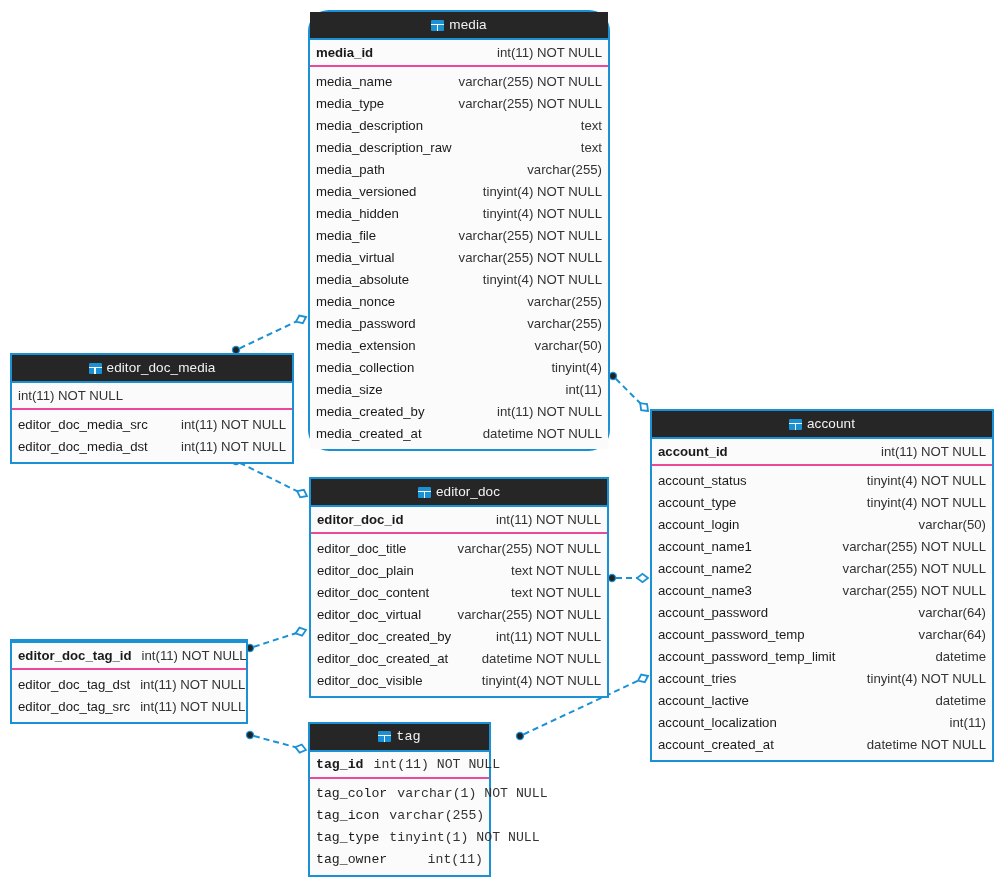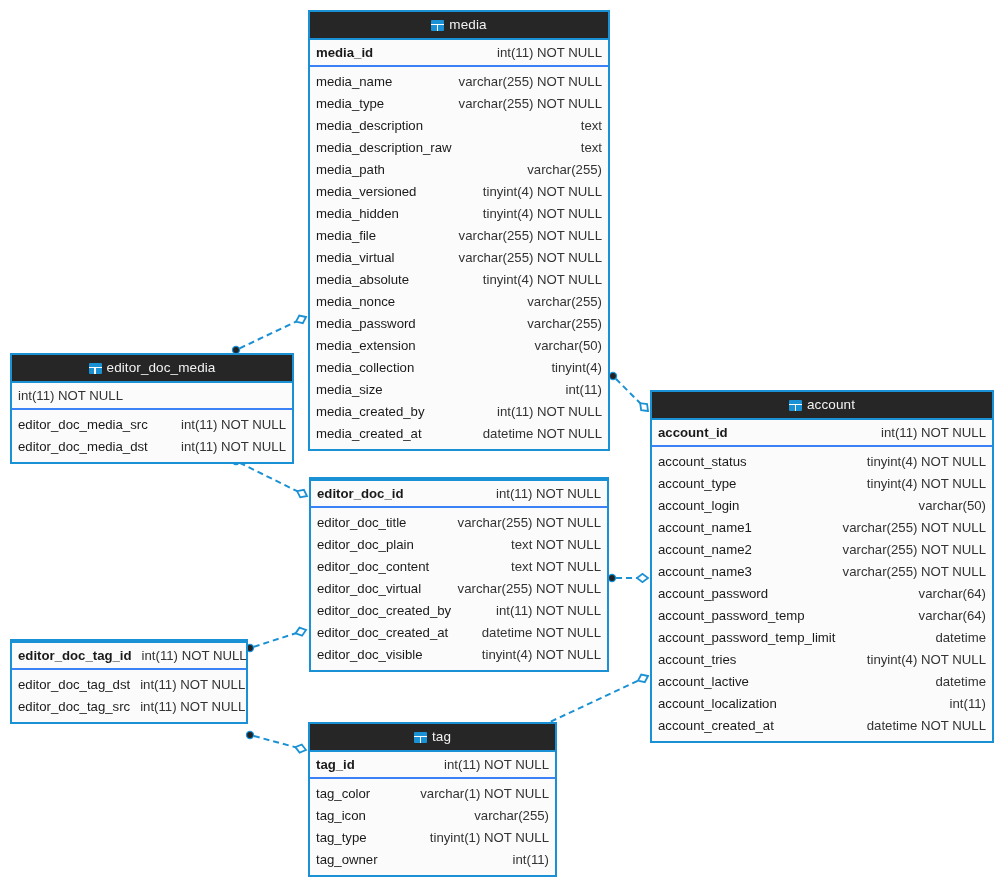--- a/index.html
+++ b/index.html
@@ -44,21 +44,21 @@
     white-space: nowrap;
     position: relative;
   }
   .ent-header .tbl-icon {
     display: inline-block;
     vertical-align: -2px;
     margin-right: 5px;
   }
   .ent-pk {
     border-top: 2px solid #1b91d5;
-    border-bottom: 2px solid #3b82f6;
+    border-bottom: 2px solid #ec4899;
     background: #fbfbfb;
   }
   .ent-fields {
     background: #fbfbfb;
   }
   .row {
     display: flex;
     justify-content: space-between;
     align-items: baseline;
     height: 22px;
@@ -156,21 +156,21 @@
         <polygon points="306.00,750.00 299.60,752.63 295.37,747.15 301.77,744.52" fill="#ffffff" stroke="#1b91d5" stroke-width="1.8"></polygon>
       </g>
       <g>
         <line x1="523.6218357438355" y1="734.3022644950771" x2="639.8508695763702" y2="679.8199048860765" stroke="#1b91d5" stroke-width="2" stroke-dasharray="6,4"></line>
         <circle cx="520" cy="736" r="4.2" fill="#1b91d5"></circle>
         <circle cx="520" cy="736" r="2.9" fill="#222222"></circle>
         <polygon points="648.00,676.00 644.80,682.14 638.04,680.67 641.24,674.53" fill="#ffffff" stroke="#1b91d5" stroke-width="1.8"></polygon>
       </g>
     </svg>
   <div id="entity-layer">
-      <div class="entity" style="left: 308px; top: 10px; width: 302px;">
+      <div class="entity" style="left: 308px; top: 10px; width: 302px; border-radius: 21px;">
         <div class="ent-header"><span class="tbl-icon"></span><span>media</span></div>
         <div class="ent-pk">
           <div class="row">
             <span class="col-name">media_id</span>
             <span class="col-type">int(11) NOT NULL</span>
           </div>
         </div>
         <div class="ent-fields">
           <div class="pad-top"></div>
           <div class="row">
@@ -237,21 +237,21 @@
             <span class="col-name">media_created_by</span>
             <span class="col-type">int(11) NOT NULL</span>
           </div>
           <div class="row">
             <span class="col-name">media_created_at</span>
             <span class="col-type">datetime NOT NULL</span>
           </div>
           <div class="pad-bot"></div>
         </div>
       </div>
-      <div class="entity" style="left: 650px; top: 390px; width: 344px;">
+      <div class="entity" style="left: 650px; top: 409px; width: 344px;">
         <div class="ent-header"><span class="tbl-icon"></span><span>account</span></div>
         <div class="ent-pk">
           <div class="row">
             <span class="col-name">account_id</span>
             <span class="col-type">int(11) NOT NULL</span>
           </div>
         </div>
         <div class="ent-fields">
           <div class="pad-top"></div>
           <div class="row">
@@ -303,20 +303,21 @@
             <span class="col-type">int(11)</span>
           </div>
           <div class="row">
             <span class="col-name">account_created_at</span>
             <span class="col-type">datetime NOT NULL</span>
           </div>
           <div class="pad-bot"></div>
         </div>
       </div>
       <div class="entity" style="left: 309px; top: 477px; width: 300px;">
+        <div class="ent-header"><span class="tbl-icon"></span><span>editor_doc</span></div>
         <div class="ent-pk">
           <div class="row">
             <span class="col-name">editor_doc_id</span>
             <span class="col-type">int(11) NOT NULL</span>
           </div>
         </div>
         <div class="ent-fields">
           <div class="pad-top"></div>
           <div class="row">
             <span class="col-name">editor_doc_title</span>
@@ -382,21 +383,21 @@
             <span class="col-name">editor_doc_tag_dst</span>
             <span class="col-type">int(11) NOT NULL</span>
           </div>
           <div class="row">
             <span class="col-name">editor_doc_tag_src</span>
             <span class="col-type">int(11) NOT NULL</span>
           </div>
           <div class="pad-bot"></div>
         </div>
       </div>
-      <div class="entity" style="left: 308px; top: 722px; width: 249px;">
+      <div class="entity" style="left: 308px; top: 722px; width: 183px; font-family: Liberation Mono, monospace;">
         <div class="ent-header"><span class="tbl-icon"></span><span>tag</span></div>
         <div class="ent-pk">
           <div class="row">
             <span class="col-name">tag_id</span>
             <span class="col-type">int(11) NOT NULL</span>
           </div>
         </div>
         <div class="ent-fields">
           <div class="pad-top"></div>
           <div class="row">

